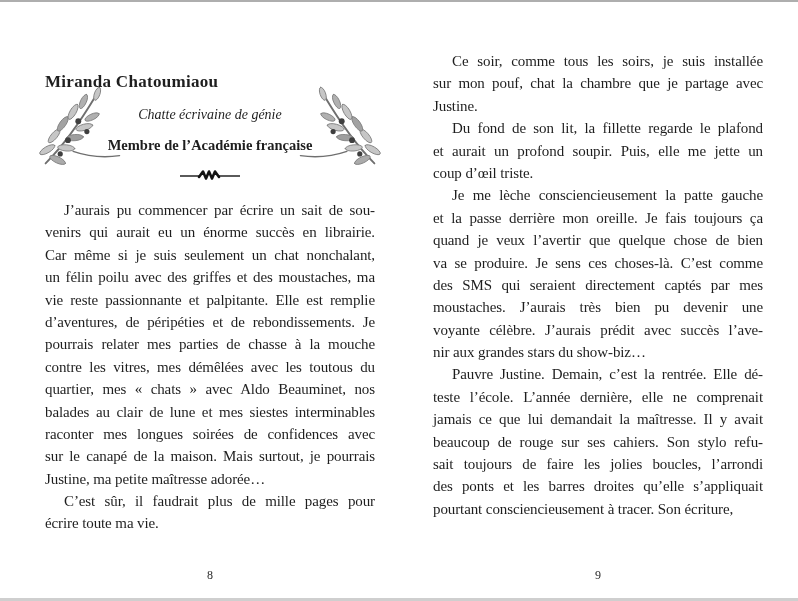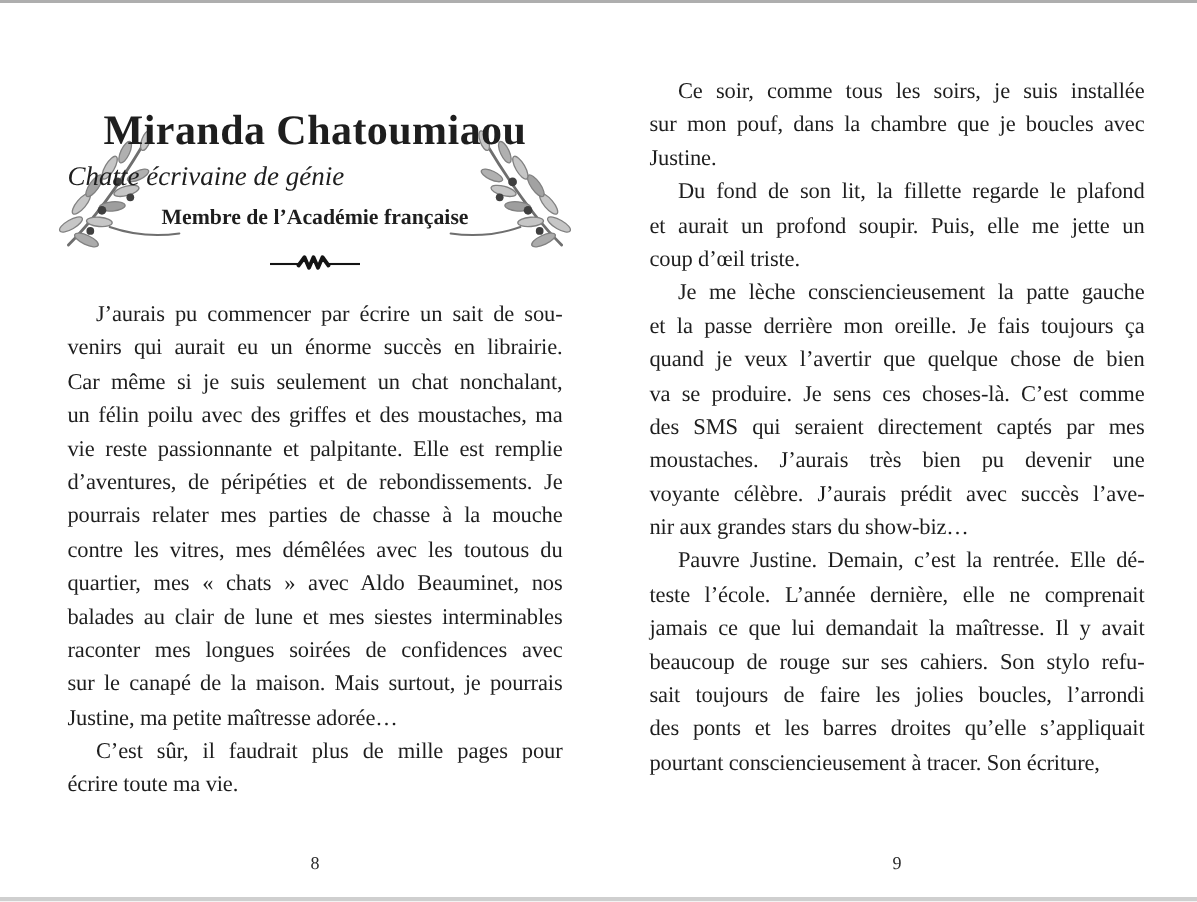--- a/index.html
+++ b/index.html
@@ -13,25 +13,25 @@
   .edge.top{top:0;height:2px;background:#aeaeae;}
   .edge.bottom{top:598px;height:3px;background:#cfcfcf;}
 
   .page{position:absolute;top:0;height:601px;width:330px;}
   .page-left{left:45px;}
   .page-right{left:433px;}
 
   
   .author-title{
     position:absolute;top:72px;left:0;width:330px;
-    text-align:center;font-size:28px;font-weight:bold;letter-spacing:.3px;
+    font-size:17px;font-weight:bold;letter-spacing:.3px;
   }
   .author-subtitle{
     position:absolute;top:107px;left:0;width:330px;
-    text-align:left;font-style:italic;font-size:18px;
+    text-align:center;font-style:italic;font-size:14px;
   }
   .author-affiliation{
     position:absolute;top:137px;left:0;width:330px;
     text-align:center;font-weight:bold;font-size:14.5px;
   }
   .branch{position:absolute;width:86px;height:86px;top:86px;}
   .branch-left{left:-8px;}
   .branch-right{right:-8px;transform:scaleX(-1);}
   .divider{position:absolute;top:168px;left:0;width:330px;text-align:center;}
   .divider svg{display:inline-block;}
@@ -124,21 +124,21 @@
       <div class="line first">C’est sûr, il faudrait plus de mille pages pour</div>
       <div class="line last">écrire toute ma vie.</div>
     </div>
 
   <div class="page-number">8</div>
 </div>
 
 <div class="page page-right">
   <div class="body-text">
       <div class="line first">Ce soir, comme tous les soirs, je suis installée</div>
-      <div class="line">sur mon pouf, dans la chambre que je boucles avec</div>
+      <div class="line">sur mon pouf, chat la chambre que je partage avec</div>
       <div class="line last">Justine.</div>
       <div class="line first">Du fond de son lit, la fillette regarde le plafond</div>
       <div class="line">et aurait un profond soupir. Puis, elle me jette un</div>
       <div class="line last">coup d’œil triste.</div>
       <div class="line first">Je me lèche consciencieusement la patte gauche</div>
       <div class="line">et la passe derrière mon oreille. Je fais toujours ça</div>
       <div class="line">quand je veux l’avertir que quelque chose de bien</div>
       <div class="line">va se produire. Je sens ces choses-là. C’est comme</div>
       <div class="line">des SMS qui seraient directement captés par mes</div>
       <div class="line">moustaches. J’aurais très bien pu devenir une</div>

